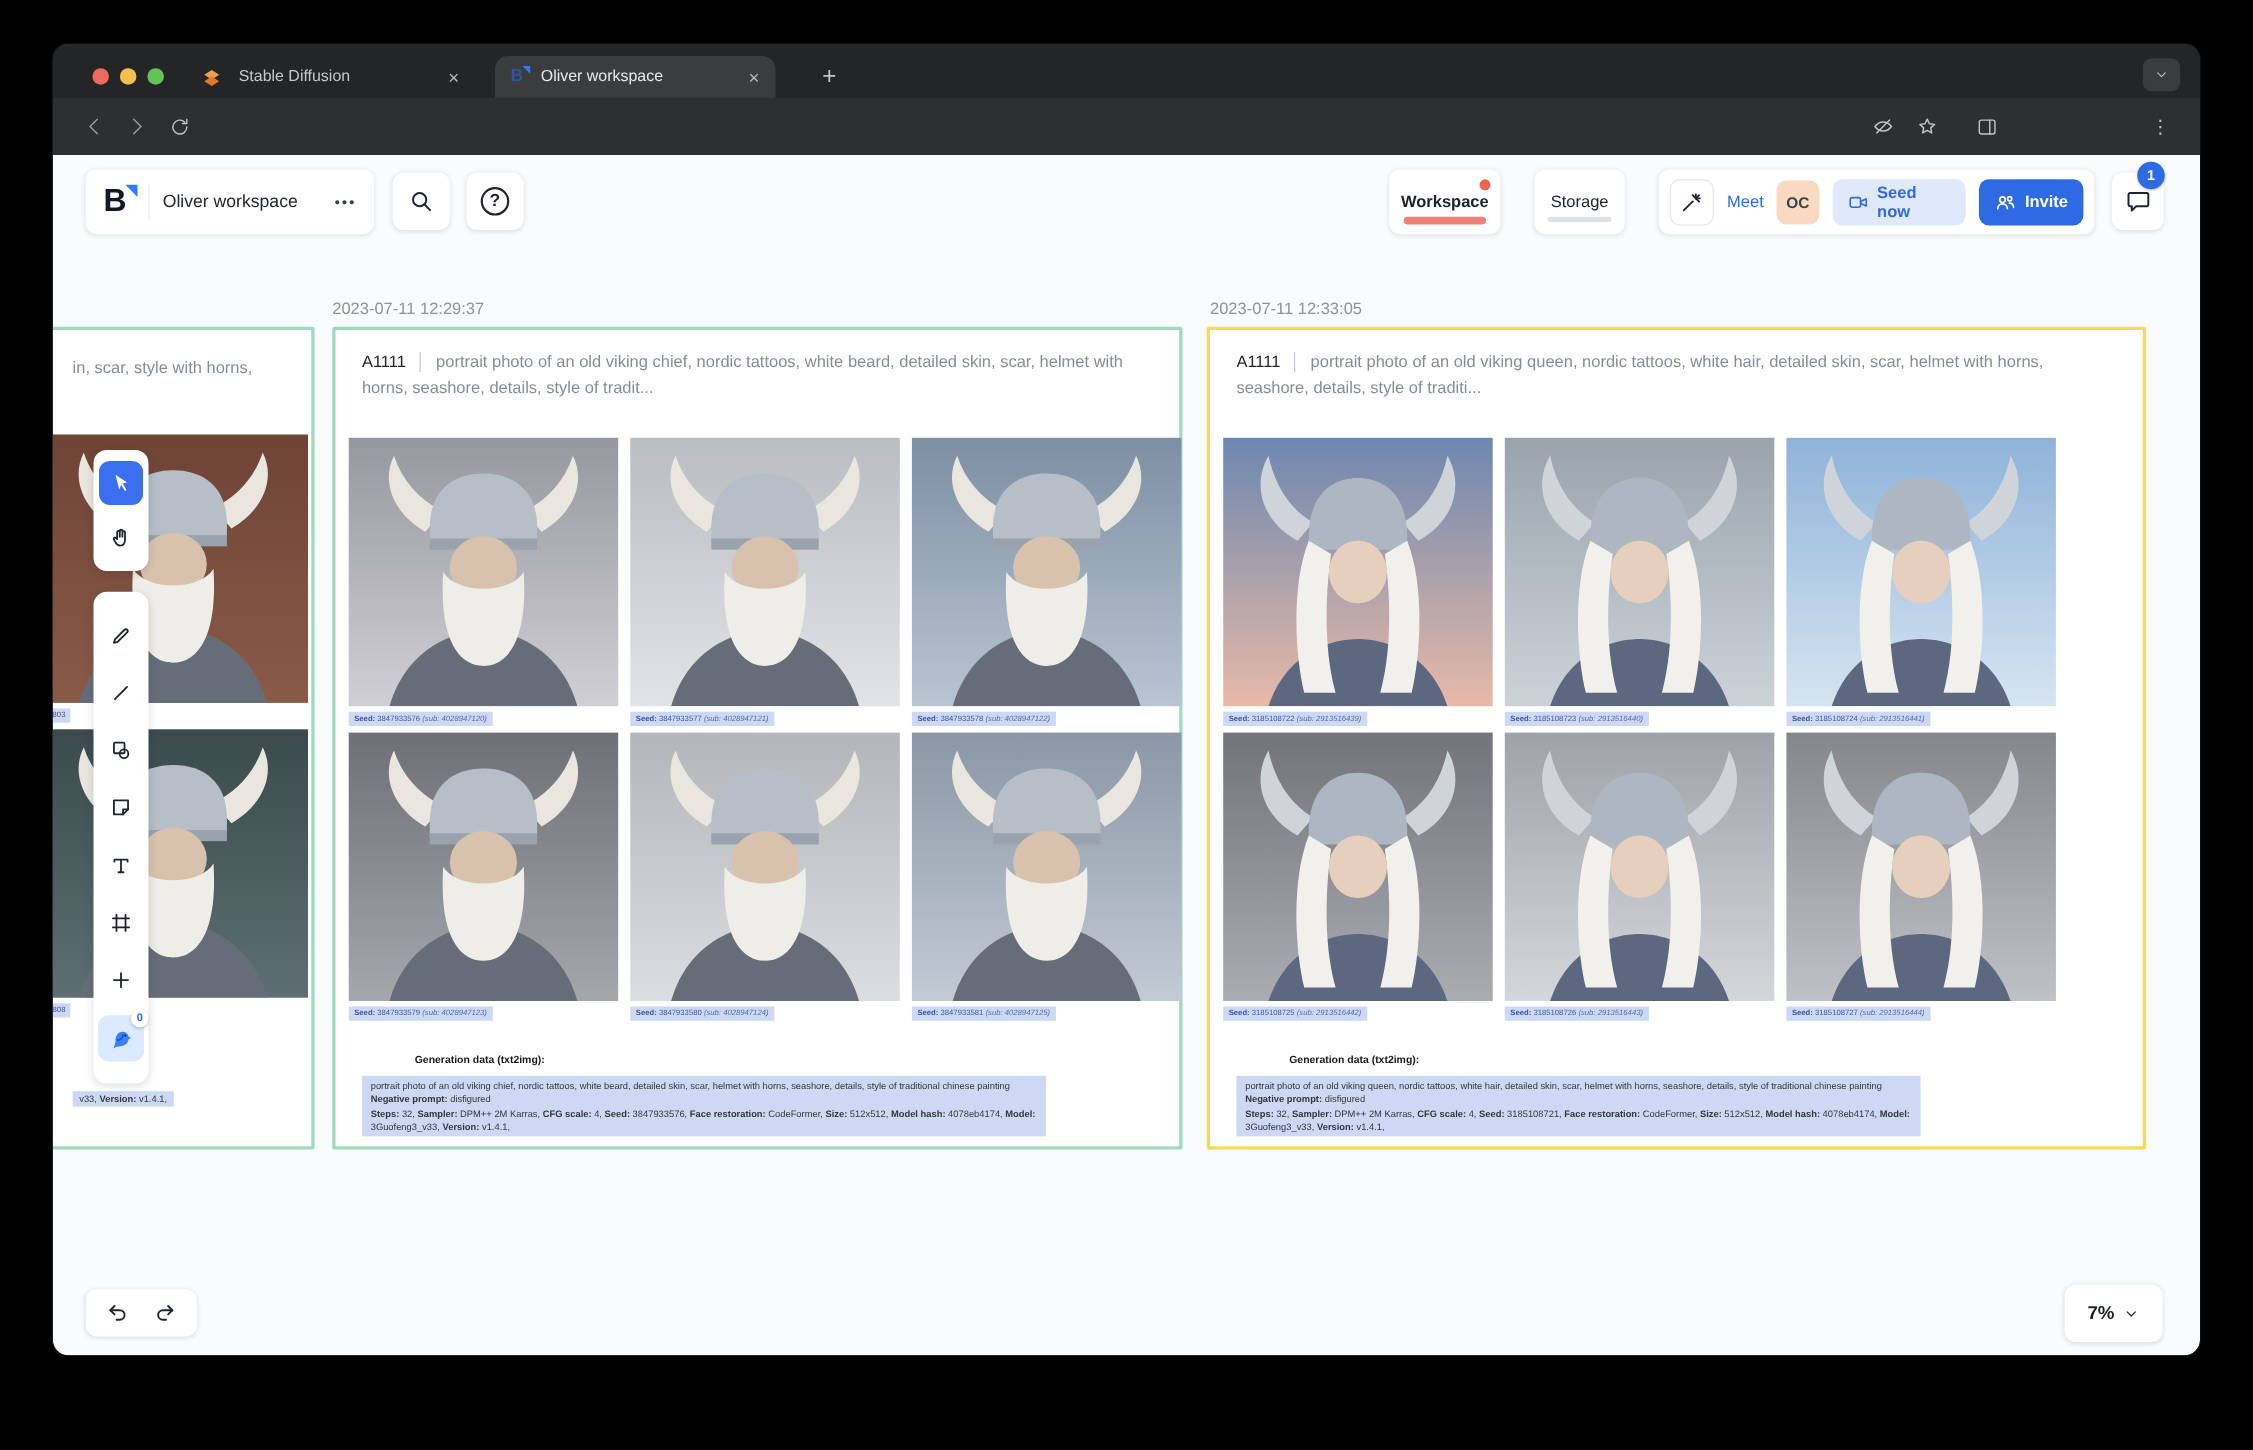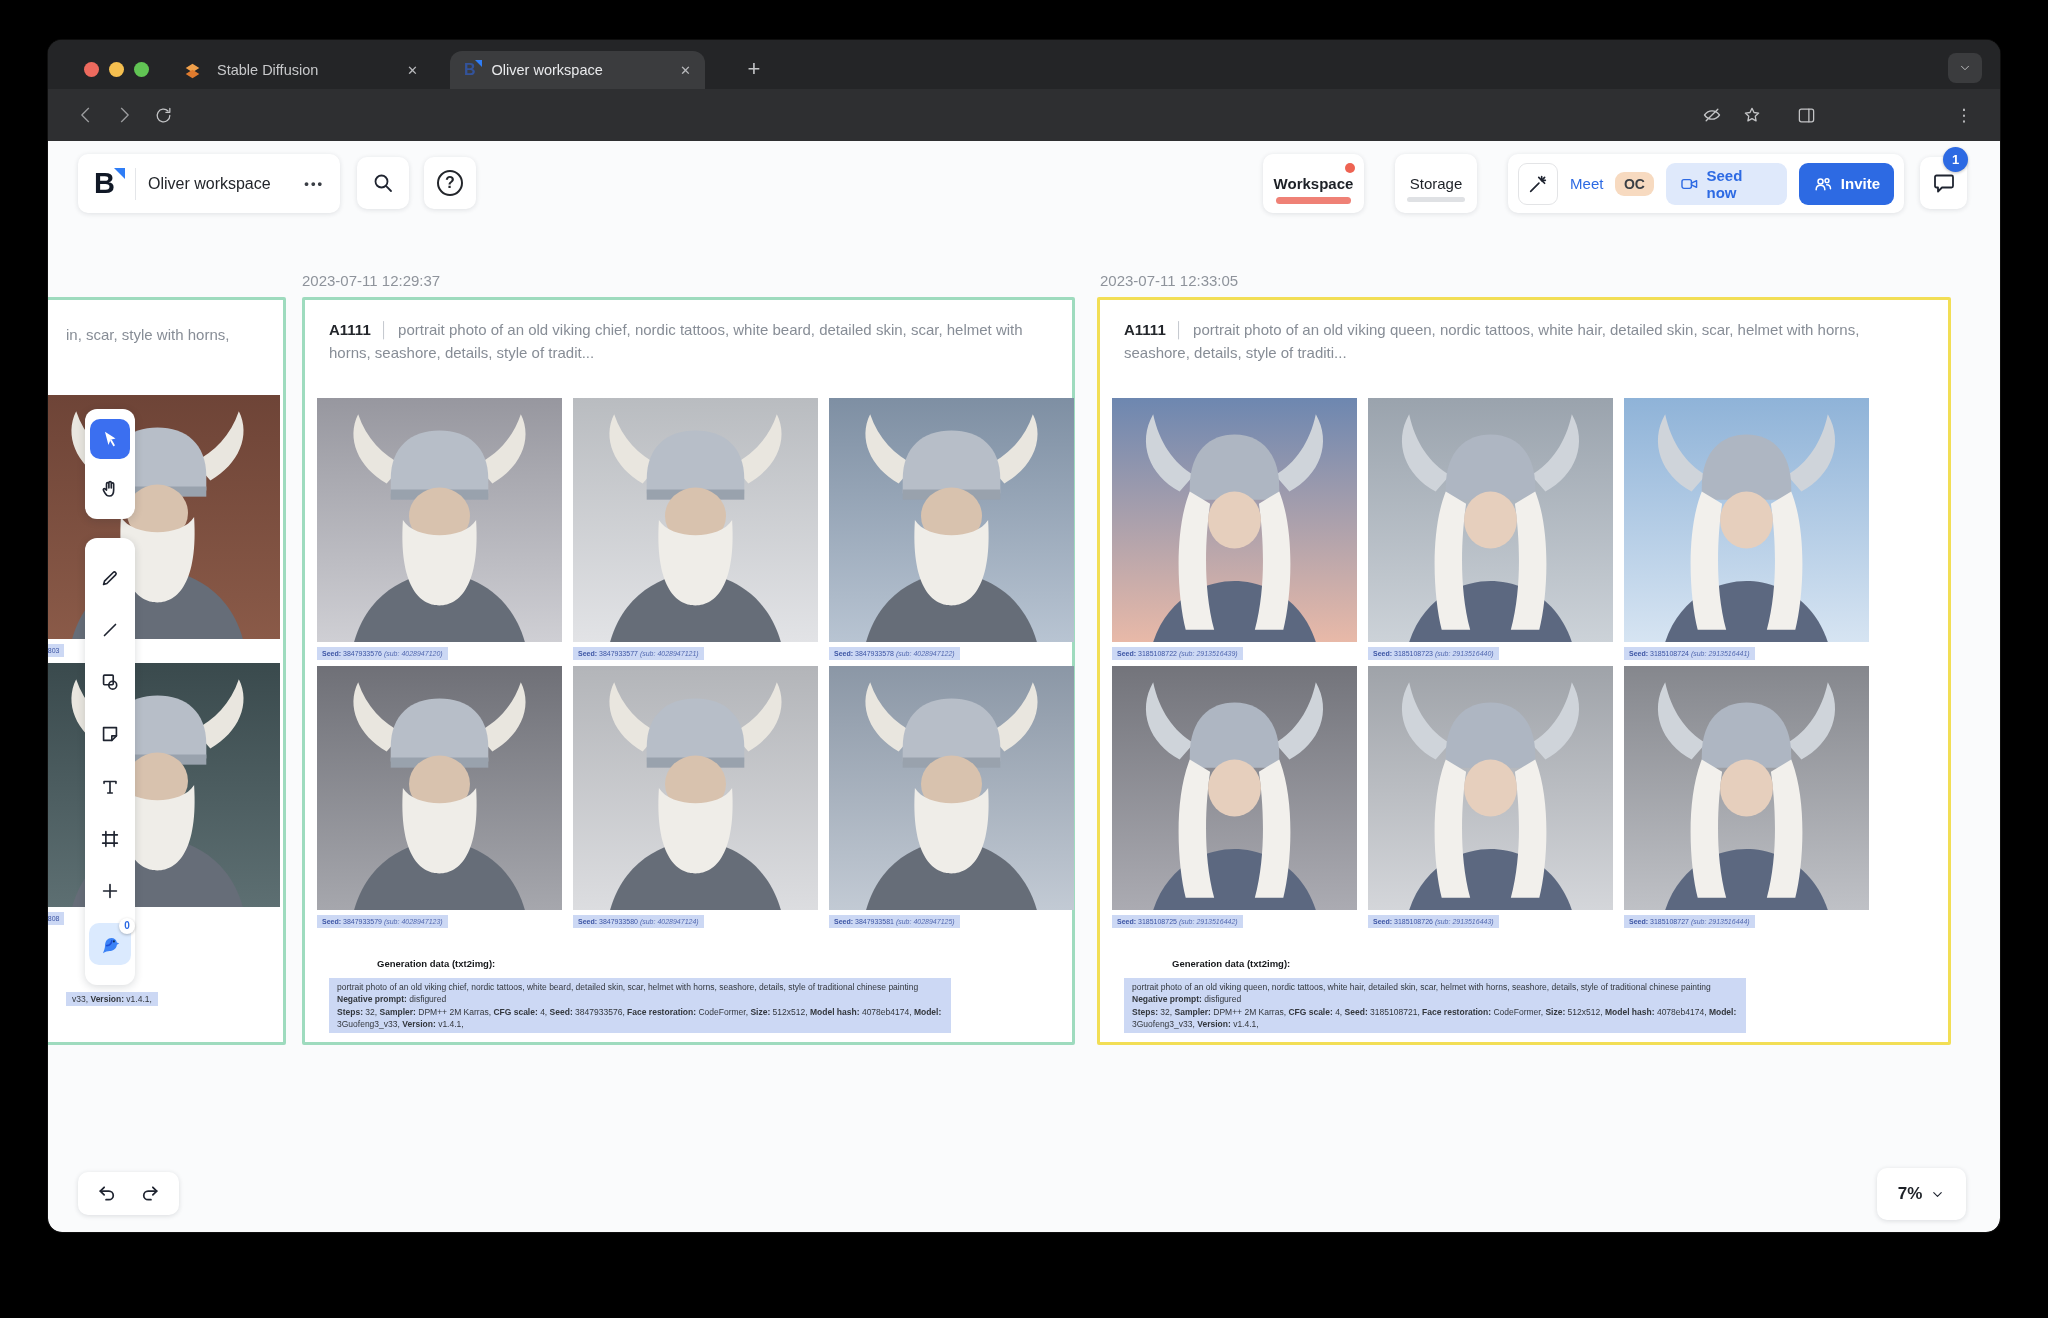--- a/index.html
+++ b/index.html
@@ -36,33 +36,33 @@
   .helpq{width:26px;height:26px;border:2px solid #23262b;border-radius:50%;display:flex;align-items:center;justify-content:center;font-size:16px;font-weight:700;color:#23262b;}
   .wstab{left:1215px;top:13px;width:101px;height:59px;display:flex;align-items:center;justify-content:center;font-size:15px;font-weight:700;color:#1d2127;}
   .wsdot{position:absolute;right:9px;top:9px;width:10px;height:10px;border-radius:50%;background:#ee6352;}
   .wsline{position:absolute;left:13px;right:13px;bottom:9px;height:7px;border-radius:4px;background:#ef8176;}
   .sttab{left:1347px;top:13px;width:82px;height:59px;display:flex;align-items:center;justify-content:center;font-size:15px;color:#1d2127;}
   .stbar{position:absolute;left:12px;right:12px;bottom:11px;height:5px;border-radius:3px;background:#dfe1e4;overflow:hidden;}
   .stfill{height:100%;width:18%;background:#2d6ae3;border-radius:3px;}
   .actions{left:1460px;top:13px;width:396px;height:59px;display:flex;align-items:center;padding:0 10px;gap:12px;}
   .laserbtn{width:42px;height:42px;border:1px solid #e3e4e6;border-radius:9px;display:flex;align-items:center;justify-content:center;}
   .leadtxt{color:#2d6ae3;font-size:15px;}
-  .avatar{width:40px;height:24px;border-radius:9px;background:#f7dac0;display:flex;align-items:center;justify-content:center;font-size:14px;font-weight:700;color:#3a3f45;}
+  .avatar{width:40px;height:40px;border-radius:9px;background:#f7dac0;display:flex;align-items:center;justify-content:center;font-size:14px;font-weight:700;color:#3a3f45;}
   .meetbtn{height:42px;border-radius:9px;background:#dfe9fb;color:#2d6ae3;font-weight:700;font-size:15px;display:flex;align-items:center;gap:8px;padding:0 14px;}
   .invbtn{height:42px;border-radius:9px;background:#2d6ae3;color:#fff;font-weight:700;font-size:15px;display:flex;align-items:center;gap:8px;padding:0 14px;}
   .chatbtn{left:1872px;top:16px;width:47px;height:52px;display:flex;align-items:center;justify-content:center;}
   .chatbadge{position:absolute;left:1895px;top:6px;width:25px;height:25px;border-radius:50%;background:#2d6ae3;color:#fff;font-size:13px;font-weight:700;display:flex;align-items:center;justify-content:center;box-shadow:0 1px 3px rgba(0,0,0,.25);}
 
   
   .tstamp{position:absolute;font-size:15px;color:#8e939b;}
   .card{position:absolute;background:#fff;border-radius:2px;}
   .card.green{border:3px solid #9edbbe;}
   .card.yellow{border:3px solid #f2de55;}
   .prompt{position:absolute;left:24px;top:18px;right:30px;font-size:15px;line-height:1.55;color:#878d96;}
-  .prompt b{color:#23262b;font-weight:700;}
+  .prompt b{color:#23262b;font-weight:400;}
   .pipe{color:#c6cad0;margin:0 9px;}
   .grid{position:absolute;left:12px;top:98px;display:grid;grid-template-columns:repeat(3,245px);column-gap:11px;row-gap:6px;}
   .grid.one-col{grid-template-columns:245px;}
   .cell{width:245px;}
   .tile{width:245px;height:244px;overflow:hidden;position:relative;}
   .tile svg{position:absolute;left:0;bottom:0;width:100%;height:100%;}
   .chip{margin-top:2px;display:inline-block;background:#ccd8f4;color:#3d55a4;font-size:7px;line-height:1.6;padding:1px 5px;white-space:nowrap;}
   .chip b{font-weight:700;}
   .chip i{font-style:italic;opacity:.85;}
   .genhead{position:absolute;left:24px;top:658px;font-size:9.5px;font-weight:700;color:#15171a;margin-left:48px;}

